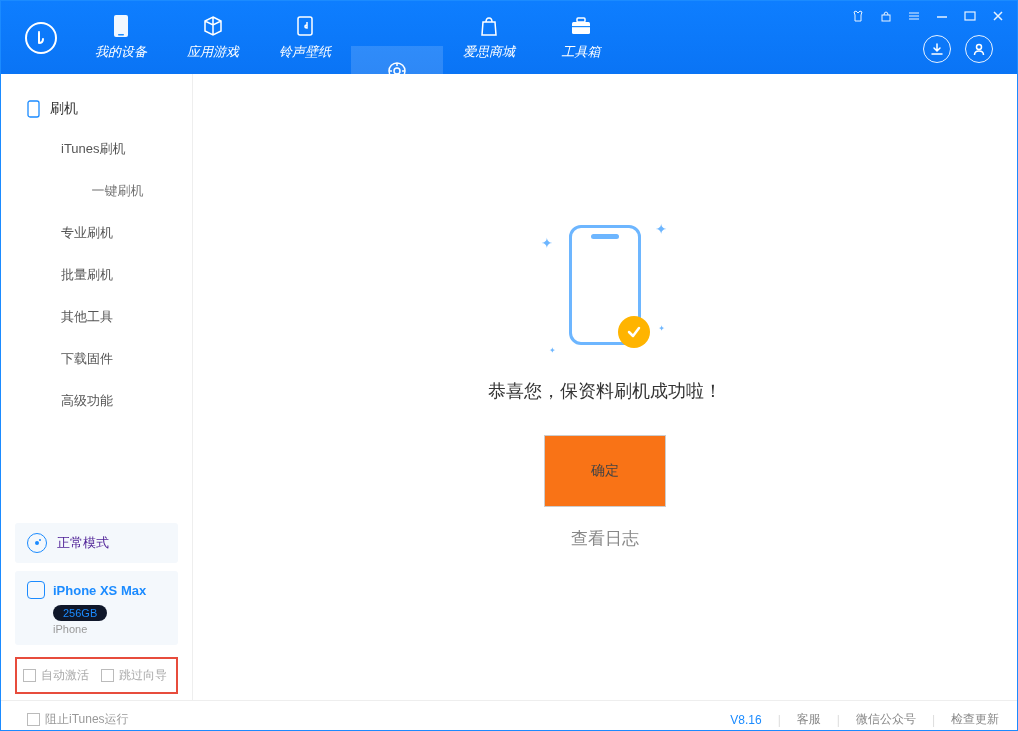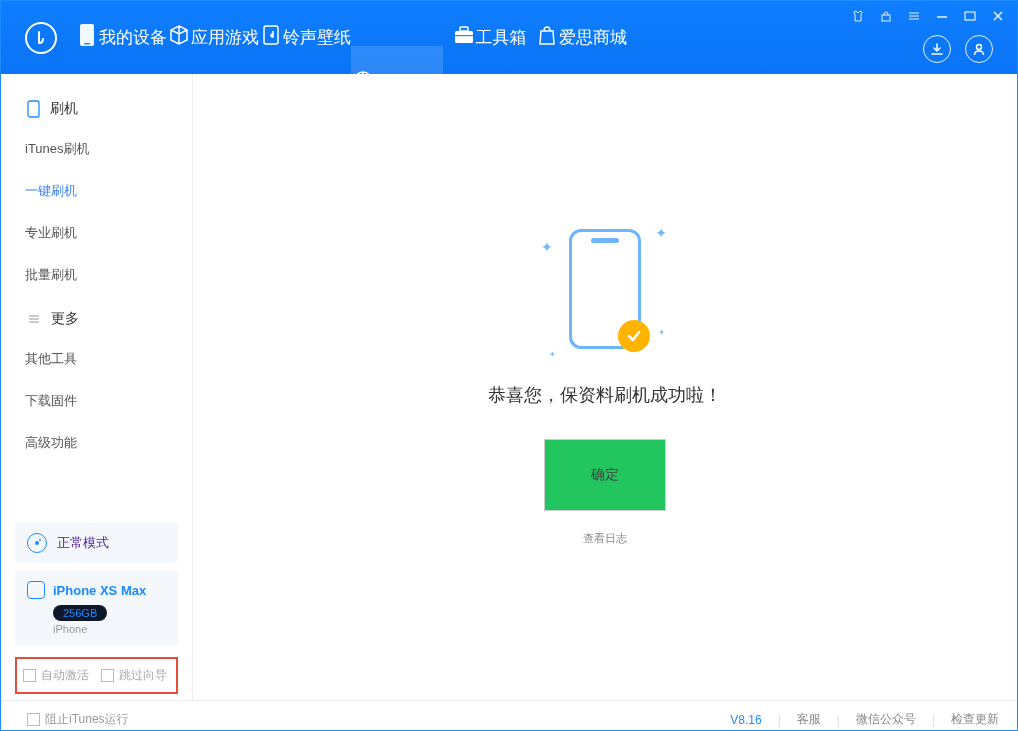--- a/index.html
+++ b/index.html
@@ -7,38 +7,38 @@
 
 
 .header { height: 73px; background: linear-gradient(to bottom, #0e7eff, #0a74f5); display: flex; align-items: center; color: #fff; position: relative; }
 .logo-area { display: flex; align-items: center; padding: 0 18px 0 24px; }
 .logo-icon { width: 32px; height: 32px; border-radius: 50%; border: 2px solid #fff; display: flex; align-items: center; justify-content: center; font-weight: bold; font-size: 18px; }
 .logo-text { margin-left: 10px; }
 .logo-text .title { font-size: 19px; font-weight: 500; letter-spacing: 1px; }
 .logo-text .sub { font-size: 11px; opacity: 0.9; }
 
 .nav-tabs { display: flex; height: 100%; }
-.nav-tab { width: 92px; height: 100%; display: flex; flex-direction: row; align-items: center; justify-content: center; cursor: pointer; font-size: 17px; }
+.nav-tab { width: 92px; height: 100%; display: flex; flex-direction: column; align-items: center; justify-content: center; cursor: pointer; font-size: 13px; font-style: italic; }
 .nav-tab.active { background: rgba(255,255,255,0.15); margin-top: 45px; }
 .nav-tab .nav-icon { width: 24px; height: 24px; margin-bottom: 5px; display: flex; align-items: center; justify-content: center; }
 
 .window-controls { position: absolute; right: 10px; top: 6px; display: flex; gap: 10px; }
 .win-btn { width: 18px; height: 18px; display: flex; align-items: center; justify-content: center; cursor: pointer; opacity: 0.9; }
 
 .header-right-icons { position: absolute; right: 24px; top: 34px; display: flex; gap: 14px; }
 .hr-icon { width: 28px; height: 28px; border: 1.5px solid rgba(255,255,255,0.9); border-radius: 50%; display: flex; align-items: center; justify-content: center; cursor: pointer; }
 
 
 .body-area { display: flex; height: 626px; }
 .sidebar { width: 192px; border-right: 1px solid #eee; padding-top: 12px; display: flex; flex-direction: column; }
 
 .side-section-header { display: flex; align-items: center; padding: 14px 18px 10px 26px; color: #333; font-size: 14px; }
 .side-section-header .sh-icon { margin-right: 10px; display: flex; align-items: center; }
-.side-item { padding: 12px 18px 12px 24px; font-size: 13px; color: #555; cursor: pointer; }
-.side-item.active { color: #3b82f6; }
+.side-item { padding: 12px 18px 12px 60px; font-size: 13px; color: #555; cursor: pointer; }
+.side-item.active { color: #737373; text-align: center; }
 
 .sidebar-bottom { margin-top: auto; padding: 10px 14px 0 14px; }
 .mode-box { background: #f4f8fc; border-radius: 3px; padding: 10px 12px; display: flex; align-items: center; font-size: 13px; color: #4c1d95; margin-bottom: 8px; }
 .mode-box .mi { width: 20px; height: 20px; border: 1.5px solid #1b8bff; border-radius: 50%; margin-right: 10px; display: flex; align-items: center; justify-content: center; }
 .device-box { background: #f4f8fc; border-radius: 3px; padding: 10px 12px; font-size: 13px; color: #1b8bff; margin-bottom: 12px; }
 .device-box .dev-row { display: flex; align-items: center; font-weight: 600; }
 .device-box .dev-row .di { width: 18px; height: 18px; border: 1.5px solid #1b8bff; border-radius: 4px; margin-right: 8px; }
 .badge { display: inline-block; background: #0f172a; color: #1b8bff; font-size: 11px; padding: 2px 10px; border-radius: 10px; margin: 6px 0 2px 26px; }
 .dev-sub { color: #999; font-size: 11px; margin-left: 26px; }
 
@@ -48,22 +48,22 @@
 
 
 .main { flex: 1; display: flex; flex-direction: column; align-items: center; justify-content: center; position: relative; }
 .phone-illustration { width: 72px; height: 120px; border: 3px solid #6db6ff; border-radius: 12px; position: relative; background: #fff; margin-bottom: 34px; }
 .phone-illustration::before { content: ""; position: absolute; top: 6px; left: 50%; transform: translateX(-50%); width: 28px; height: 5px; background: #6db6ff; border-radius: 3px; }
 .check-badge { position: absolute; right: -12px; bottom: -6px; width: 32px; height: 32px; background: #ffb400; border-radius: 50%; display: flex; align-items: center; justify-content: center; }
 .sparkle { position: absolute; color: #6db6ff; font-size: 14px; }
 .s1 { left: -28px; top: 10px; } .s2 { right: -26px; top: -4px; } .s3 { left: -20px; bottom: 24px; font-size: 8px; } .s4 { right: -24px; bottom: 46px; font-size: 8px; }
 
 .success-msg { font-size: 18px; color: #333; margin-bottom: 32px; }
-.ok-btn { padding: 26px 46px; border: 1px solid #ccc; background: #22c55e; font-size: 14px; color: #444; cursor: pointer; margin-bottom: 20px; }
-.log-link { font-size: 11px; color: #888; cursor: pointer; text-decoration: none; }
+.ok-btn { padding: 26px 46px; border: 1px solid #ccc; background: #f97316; font-size: 14px; color: #444; cursor: pointer; margin-bottom: 20px; }
+.log-link { font-size: 17px; color: #888; cursor: pointer; text-decoration: none; }
 
 
 .footer { height: 30px; border-top: 1px solid #eee; display: flex; align-items: center; padding: 8px 18px 0 26px; font-size: 12px; color: #999; }
 .footer .chk { color: #999; }
 .footer-right { margin-left: auto; display: flex; align-items: center; gap: 16px; }
 .footer-right .sep { color: #ddd; }
 .footer-link { color: #888; cursor: pointer; }
 .version { color: #1b8bff; }
 </style>
 </head>
@@ -111,36 +111,36 @@
           <svg width="22" height="22" viewBox="0 0 22 22">
             <circle cx="11" cy="11" r="8" fill="none" stroke="#fff" stroke-width="1.5"></circle>
             <circle cx="11" cy="11" r="3" fill="none" stroke="#fff" stroke-width="1.5"></circle>
             <path d="M11 3 L11 6 M11 16 L11 19 M3 11 L6 11 M16 11 L19 11" stroke="#fff" stroke-width="1.5"></path>
           </svg>
         </span>
       <span>智能刷机</span>
     </div>
     <div class="nav-tab">
       <span class="nav-icon">
+          <svg width="20" height="22" viewBox="0 0 20 22">
+            <path d="M4 7 L16 7 L17 20 L3 20 Z" fill="none" stroke="#fff" stroke-width="1.5"></path>
+            <path d="M7 7 Q7 3 10 3 Q13 3 13 7" fill="none" stroke="#fff" stroke-width="1.5"></path>
+          </svg>
+        </span>
+      <span>爱思商城</span>
+    </div>
+    <div class="nav-tab">
+      <span class="nav-icon">
           <svg width="22" height="20" viewBox="0 0 22 20">
             <rect x="2" y="6" width="18" height="12" rx="1.5" fill="#fff"></rect>
             <rect x="7" y="2" width="8" height="4" rx="1" fill="none" stroke="#fff" stroke-width="1.5"></rect>
             <rect x="2" y="10" width="18" height="1.2" fill="#1b8bff"></rect>
           </svg>
         </span>
       <span>工具箱</span>
-    </div>
-    <div class="nav-tab">
-      <span class="nav-icon">
-          <svg width="20" height="22" viewBox="0 0 20 22">
-            <path d="M4 7 L16 7 L17 20 L3 20 Z" fill="none" stroke="#fff" stroke-width="1.5"></path>
-            <path d="M7 7 Q7 3 10 3 Q13 3 13 7" fill="none" stroke="#fff" stroke-width="1.5"></path>
-          </svg>
-        </span>
-      <span>爱思商城</span>
     </div>
   </div>
 
   <div class="header-right-icons">
     <div class="hr-icon">
         <svg width="14" height="14" viewBox="0 0 14 14">
           <path d="M7 2 L7 9 M4 6 L7 9 L10 6 M2 12 L12 12" stroke="#fff" stroke-width="1.5" fill="none" stroke-linecap="round"></path>
         </svg>
       </div>
     <div class="hr-icon">
@@ -194,28 +194,20 @@
             <rect x="1" y="1" width="11" height="16" rx="2" stroke="#1b8bff" stroke-width="1.3" fill="none"></rect>
           </svg>
         </span>
       <span>刷机</span>
     </div>
     <div class="side-item">iTunes刷机</div>
     <div class="side-item active">一键刷机</div>
     <div class="side-item">专业刷机</div>
     <div class="side-item">批量刷机</div>
 
-    <div class="side-section-header">
-      <span class="sh-icon">
-          <svg width="14" height="14" viewBox="0 0 14 14">
-            <path d="M2 4 L12 4 M2 7 L12 7 M2 10 L12 10" stroke="#bbb" stroke-width="1.3"></path>
-          </svg>
-        </span>
-      <span>更多</span>
-    </div>
     <div class="side-item">其他工具</div>
     <div class="side-item">下载固件</div>
     <div class="side-item">高级功能</div>
 
     <div class="sidebar-bottom">
       <div class="mode-box">
         <span class="mi">
             <svg width="10" height="10" viewBox="0 0 10 10">
               <circle cx="5" cy="5" r="2" fill="#1b8bff"></circle>
               <circle cx="8" cy="2" r="1" fill="#1b8bff"></circle>

